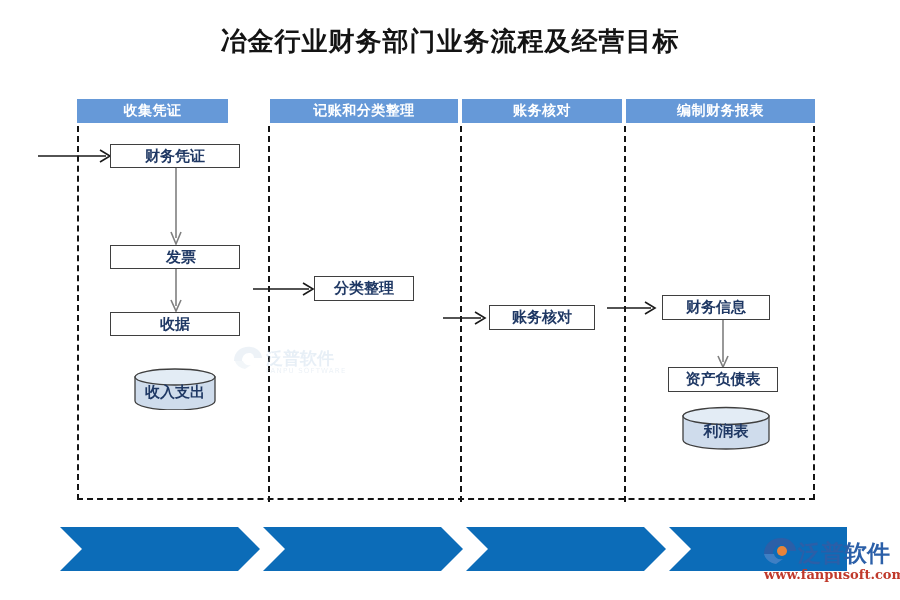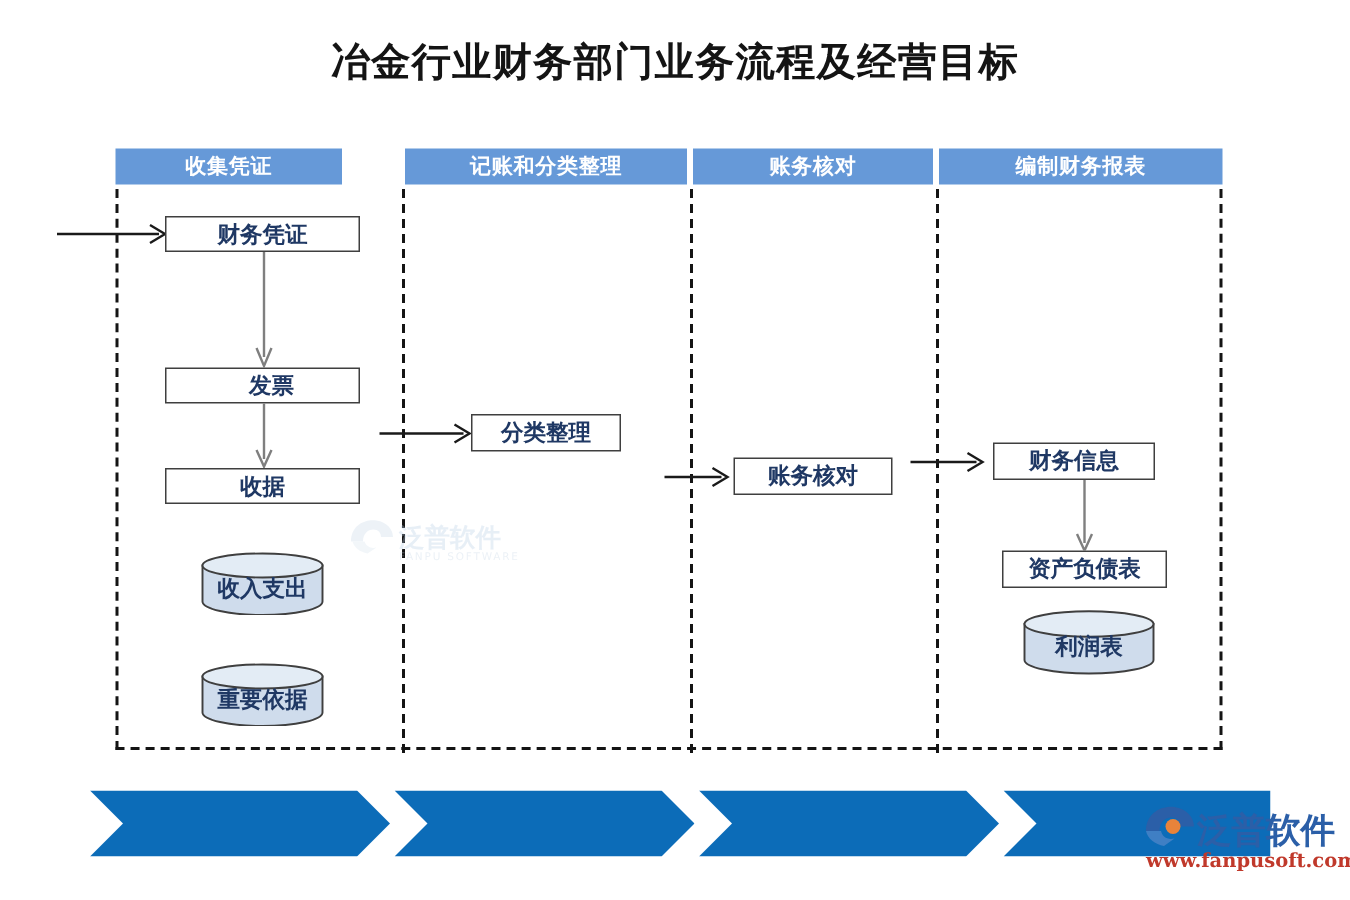--- a/index.html
+++ b/index.html
@@ -227,27 +227,20 @@
   </div>
 
   <div class="cyl" style="left:133px;top:368px;width:84px;height:42px;">
     <svg width="84" height="42" viewBox="0 0 84 42">
       <path d="M2 9 L2 33 A40 9 0 0 0 82 33 L82 9 Z" fill="#cfdcec" stroke="#3f3f3f" stroke-width="1.3"></path>
       <ellipse cx="42" cy="9" rx="40" ry="8" fill="#e3ecf5" stroke="#3f3f3f" stroke-width="1.3"></ellipse>
     </svg>
     <div class="cyl-label">收入支出</div>
   </div>
 
-  <div class="cyl" style="left:133px;top:442px;width:84px;height:42px;">
-    <svg width="84" height="42" viewBox="0 0 84 42">
-      <path d="M2 9 L2 33 A40 9 0 0 0 82 33 L82 9 Z" fill="#cfdcec" stroke="#3f3f3f" stroke-width="1.3"></path>
-      <ellipse cx="42" cy="9" rx="40" ry="8" fill="#e3ecf5" stroke="#3f3f3f" stroke-width="1.3"></ellipse>
-    </svg>
-    <div class="cyl-label">重要依据</div>
-  </div>
 
   <div class="pbox" style="left:314px;top:276px;width:100px;height:25px;">
     <span>分类整理</span>
   </div>
 
   <div class="pbox" style="left:489px;top:305px;width:106px;height:25px;">
     <span>账务核对</span>
   </div>
 
   <div class="pbox" style="left:662px;top:295px;width:108px;height:25px;">

